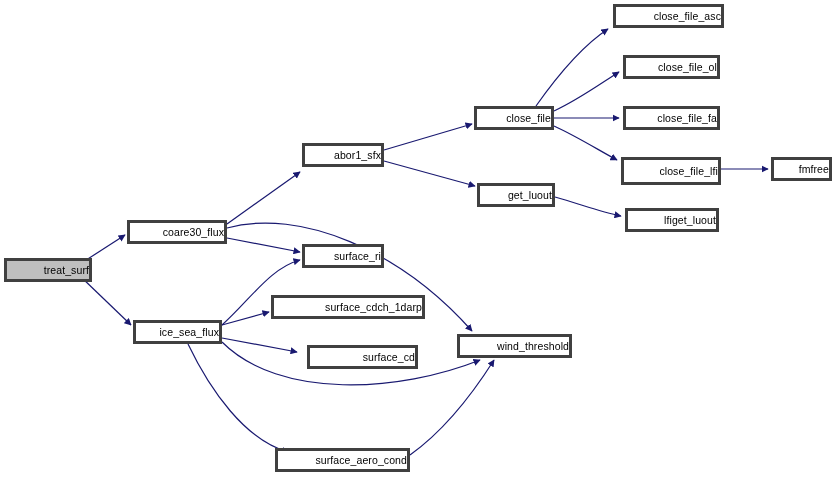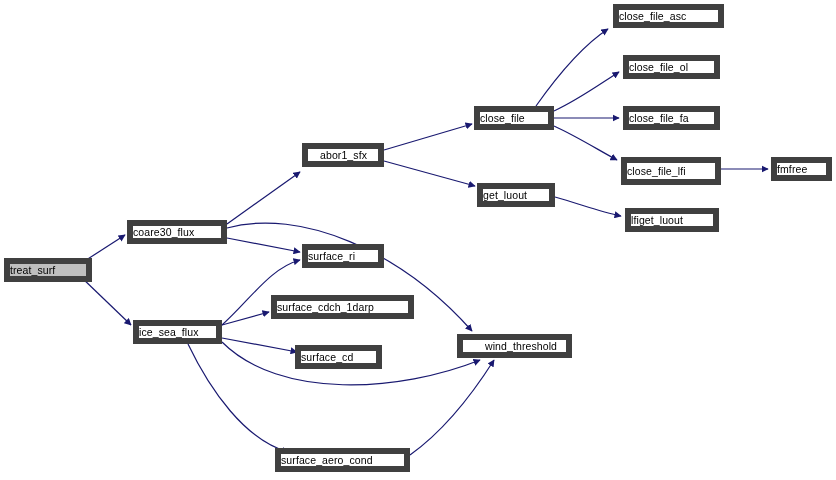--- a/index.html
+++ b/index.html
@@ -19,28 +19,28 @@
     position: absolute;
     left: 0;
     top: 0;
     width: 836px;
     height: 480px;
     pointer-events: none;
   }
   .node {
     position: absolute;
     box-sizing: border-box;
-    border: 6px solid #404040;
+    border: 3px solid #404040;
     background: #ffffff;
     color: #000000;
     font-size: 10.5px;
     line-height: 1;
     display: flex;
     align-items: center;
-    justify-content: flex-start;
+    justify-content: flex-end;
     white-space: nowrap;
     letter-spacing: 0.1px;
   }
   .node.highlight {
     background: #bfbfbf;
   }
 </style>
 </head>
 <body>
 
@@ -102,24 +102,24 @@
   </div>
   <div class="node" style="left:133px; top:320px; width:89px;  height:24px;">
     <span>ice_sea_flux</span>
   </div>
   <div class="node" style="left:302px; top:143px; width:82px;  height:24px;padding-left:12px;">
     <span>abor1_sfx</span>
   </div>
   <div class="node" style="left:302px; top:244px; width:82px;  height:24px;">
     <span>surface_ri</span>
   </div>
-  <div class="node" style="left:271px; top:295px; width:143px; height:24px;">
+  <div class="node" style="left:271px; top:295px; width:154px; height:24px;">
     <span>surface_cdch_1darp</span>
   </div>
-  <div class="node" style="left:295px; top:345px; width:87px;  height:24px;">
+  <div class="node" style="left:307px; top:345px; width:111px;  height:24px;">
     <span>surface_cd</span>
   </div>
   <div class="node" style="left:275px; top:448px; width:135px; height:24px;">
     <span>surface_aero_cond</span>
   </div>
   <div class="node" style="left:474px; top:106px; width:80px;  height:24px;">
     <span>close_file</span>
   </div>
   <div class="node" style="left:477px; top:183px; width:78px;  height:24px;">
     <span>get_luout</span>

